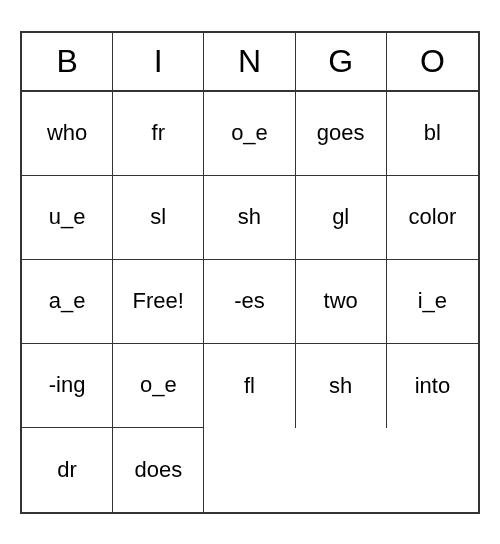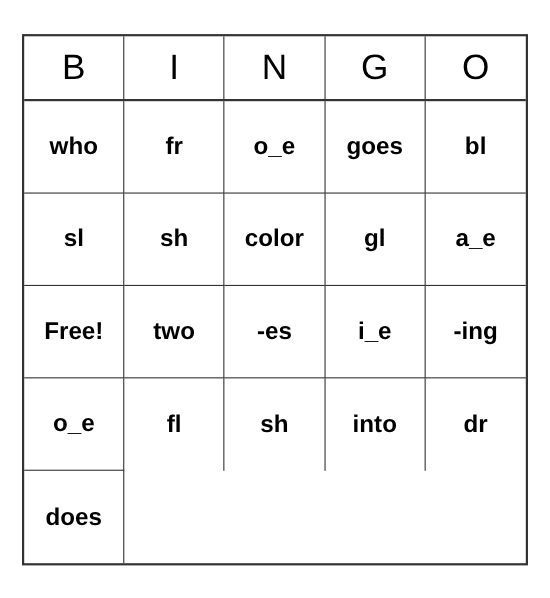--- a/index.html
+++ b/index.html
@@ -52,21 +52,20 @@
     .bingo-cell {
       display: flex;
       justify-content: center;
       align-items: center;
       font-size: 22px;
       min-height: 84px;
       border-right: 1px solid #333;
       border-bottom: 1px solid #333;
       padding: 5px;
       text-align: center;
-      font-weight: bold;
     }
 
     .bingo-cell:nth-child(5n) {
       border-right: none;
     }
 
     .bingo-cell:nth-last-child(-n+5) {
       border-bottom: none;
       text-align: right;
     }
@@ -81,28 +80,29 @@
       <div class="header-cell">N</div>
       <div class="header-cell">G</div>
       <div class="header-cell">O</div>
     </div>
   <div class="bingo-grid">
   <div class="bingo-cell">who</div>
       <div class="bingo-cell">fr</div>
       <div class="bingo-cell">o_e</div>
       <div class="bingo-cell">goes</div>
       <div class="bingo-cell">bl</div>
+      <div class="bingo-cell">u_e</div>
       <div class="bingo-cell">sl</div>
       <div class="bingo-cell">sh</div>
+      <div class="bingo-cell">gl</div>
       <div class="bingo-cell">color</div>
-      <div class="bingo-cell">gl</div>
       <div class="bingo-cell">a_e</div>
       <div class="bingo-cell">Free!</div>
+      <div class="bingo-cell">-es</div>
       <div class="bingo-cell">two</div>
-      <div class="bingo-cell">-es</div>
       <div class="bingo-cell">i_e</div>
       <div class="bingo-cell">-ing</div>
       <div class="bingo-cell">o_e</div>
       <div class="bingo-cell">fl</div>
       <div class="bingo-cell">sh</div>
       <div class="bingo-cell">into</div>
       <div class="bingo-cell">dr</div>
       <div class="bingo-cell">does</div>
     </div>
 </div>

